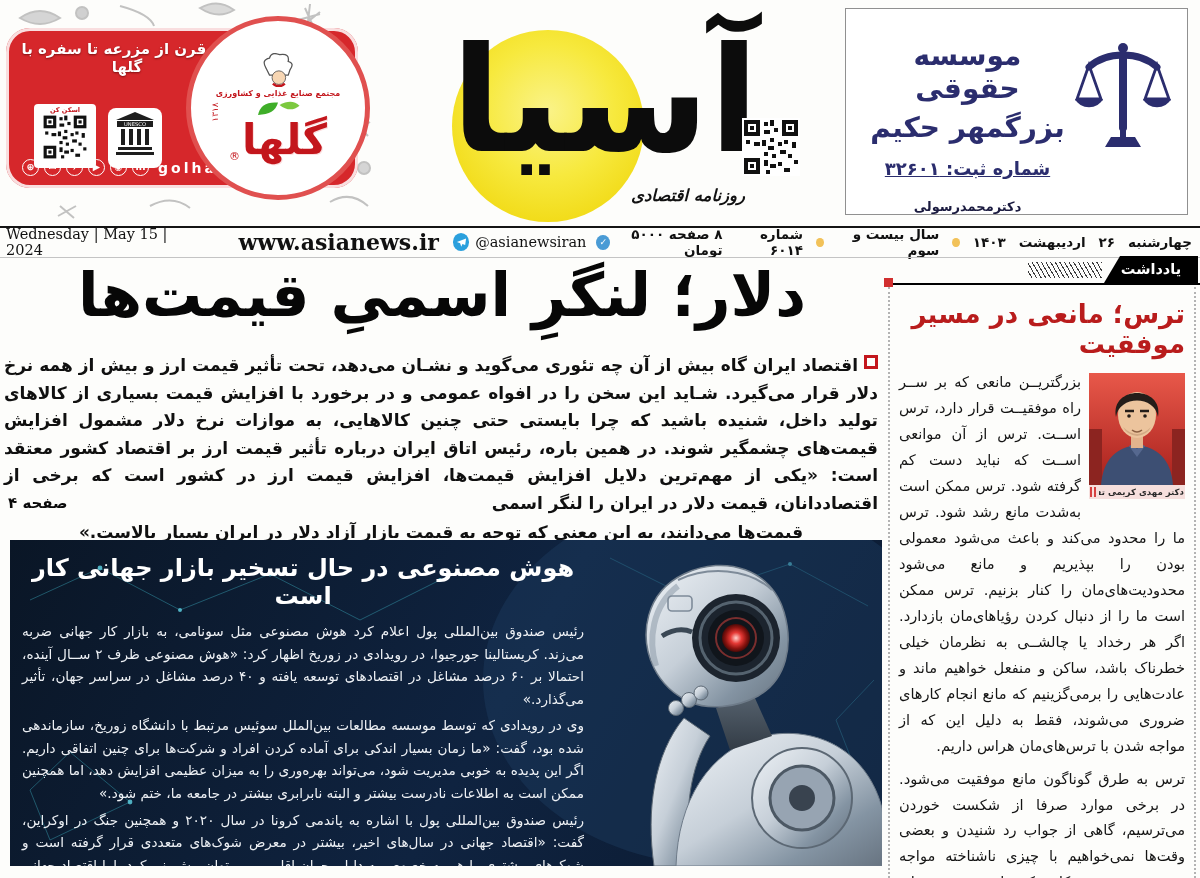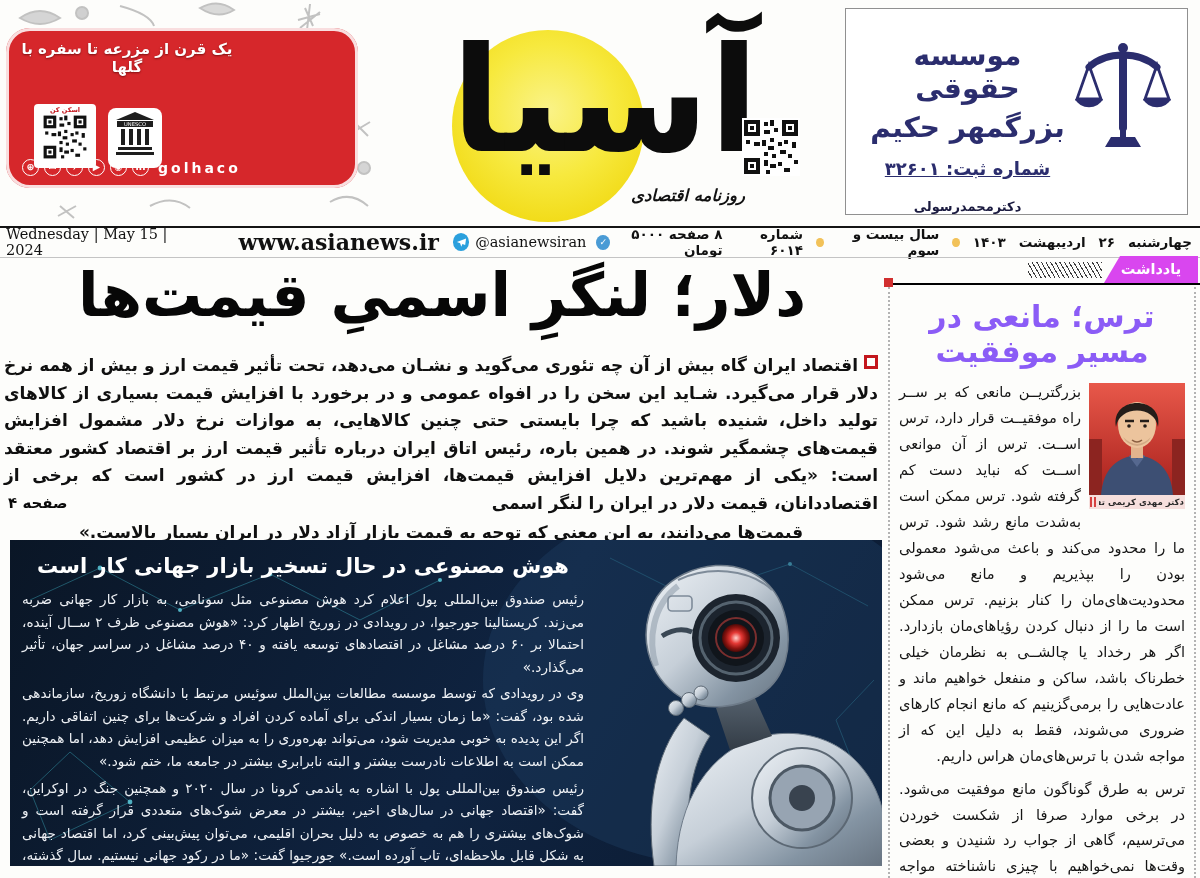--- a/index.html
+++ b/index.html
@@ -77,35 +77,35 @@
   .lead-body{font-size:17px;font-weight:bold;line-height:1.62;text-align:justify;}
   .sq-marker{display:inline-block;width:8px;height:8px;border:3px solid #c3161c;margin-left:6px;vertical-align:2px;}
   .lead-end{font-size:17px;font-weight:bold;line-height:1.62;text-align:center;margin-top:2px;}
   .page-ref{position:absolute;left:8px;top:494px;font-size:15px;font-weight:bold;direction:rtl;color:#0a0a0a;}
 
   
   .ai-panel{position:absolute;left:10px;top:540px;width:872px;height:326px;overflow:hidden;
             background:linear-gradient(120deg,#0a1626 0%,#0f2340 55%,#0b1a30 100%);}
   .ai-bg{position:absolute;left:0;top:0;}
   .ai-text{position:absolute;left:12px;top:8px;width:562px;direction:rtl;color:#eef1f5;}
-  .ai-headline{font-size:21px;font-weight:bold;text-align:center;margin:6px 0 10px;color:#fff;}
+  .ai-headline{font-size:24px;font-weight:bold;text-align:center;margin:6px 0 10px;color:#fff;}
   .ai-text p{margin:0 0 4px;font-size:13.6px;line-height:1.66;text-align:justify;}
 
   
   .note-hatch{position:absolute;left:1028px;top:262px;width:74px;height:16px;
               background:repeating-linear-gradient(60deg,transparent 0 3px,#3c3c3c 3px 4px);}
-  .note-flag{position:absolute;left:1104px;top:256px;width:94px;height:27px;background:#d946ef;color:#fff;
+  .note-flag{position:absolute;left:1104px;top:256px;width:94px;height:27px;background:#000000;color:#fff;
              font-size:14.5px;font-weight:bold;text-align:center;line-height:27px;direction:rtl;
              clip-path:polygon(16px 0,100% 0,100% 100%,0 100%);}
   .note-line{position:absolute;left:886px;top:283px;width:314px;border-top:2.5px solid #000;}
   .note-sq{position:absolute;left:884px;top:278px;width:9px;height:9px;background:#d12f2f;}
   .note-col{position:absolute;left:888px;top:287px;width:308px;height:591px;box-sizing:border-box;
             border-left:2px dotted #b3b3b3;border-right:2px dotted #b3b3b3;padding:6px 9px;direction:rtl;
             overflow:hidden;color:#141414;}
-  .note-headline{font-size:30px;font-weight:bold;text-align:center;margin:6px 0 10px;color:#8b5cf6;}
+  .note-headline{font-size:26px;font-weight:bold;margin:6px 0 10px;color:#b91c1c;}
   .note-photo{float:right;width:96px;margin:4px 0 4px 8px;}
   .note-photo svg{display:block;}
   .photo-caption{width:96px;box-sizing:border-box;background:#f6dfdd;display:flex;align-items:center;gap:2px;
                  padding:2px 1px;direction:rtl;}
   .cap-text{font-size:8.6px;font-weight:bold;color:#2a2a2a;white-space:nowrap;overflow:hidden;}
   .cap-bars{flex:none;width:7px;height:10px;
             background:linear-gradient(90deg,#d64040 0 2px,transparent 2px 4px,#d64040 4px 6px,transparent 6px);}
   .note-col p{margin:0 0 7px;font-size:14.6px;line-height:1.78;text-align:justify;}
 </style>
 </head>
@@ -195,20 +195,37 @@
       </div>
       <div class="golha-social">
         <span class="soc">⊕</span>
         <span class="soc">✉</span>
         <span class="soc">✈</span>
         <span class="soc">▶</span>
         <span class="soc">◉</span>
         <span class="soc">in</span>
         <span class="soc-handle">golhaco</span>
       </div>
+      <div class="golha-circle">
+        <svg width="44" height="34" viewBox="0 0 48 40">
+          <path d="M10,18 Q4,8 14,6 Q16,-2 26,2 Q38,0 36,10 Q44,12 38,20 L36,26 L14,26 Z" fill="#fff" stroke="#555" stroke-width="1.5"></path>
+          <circle cx="25" cy="29" r="8" fill="#f7d6b3" stroke="#555"></circle>
+          <path d="M18,36 Q25,42 32,36" stroke="#c3161c" stroke-width="3" fill="none"></path>
+        </svg>
+        <div class="golha-org">مجتمع صنایع غذایی و کشاورزی</div>
+        <svg width="56" height="20" viewBox="0 0 60 26">
+          <path d="M4,22 Q8,4 30,6 Q26,22 4,22 Z" fill="#3fae29"></path>
+          <path d="M32,9 Q48,0 58,10 Q46,20 32,9 Z" fill="#7cc93f"></path>
+        </svg>
+        <div class="golha-brandrow">
+          <div class="golha-brand">گلها</div>
+          <span class="golha-r">®</span>
+        </div>
+        <span class="golha-year">۱۳۱۸</span>
+      </div>
     </div>
   </div>
 
   <div class="sun"></div>
   <div class="asia-title">آسیا</div>
   <div class="asia-sub">روزنامه اقتصادی</div>
   <div class="mast-qr">
     <svg viewBox="0 0 29 29">
         <use href="#qr"></use>
       </svg>

